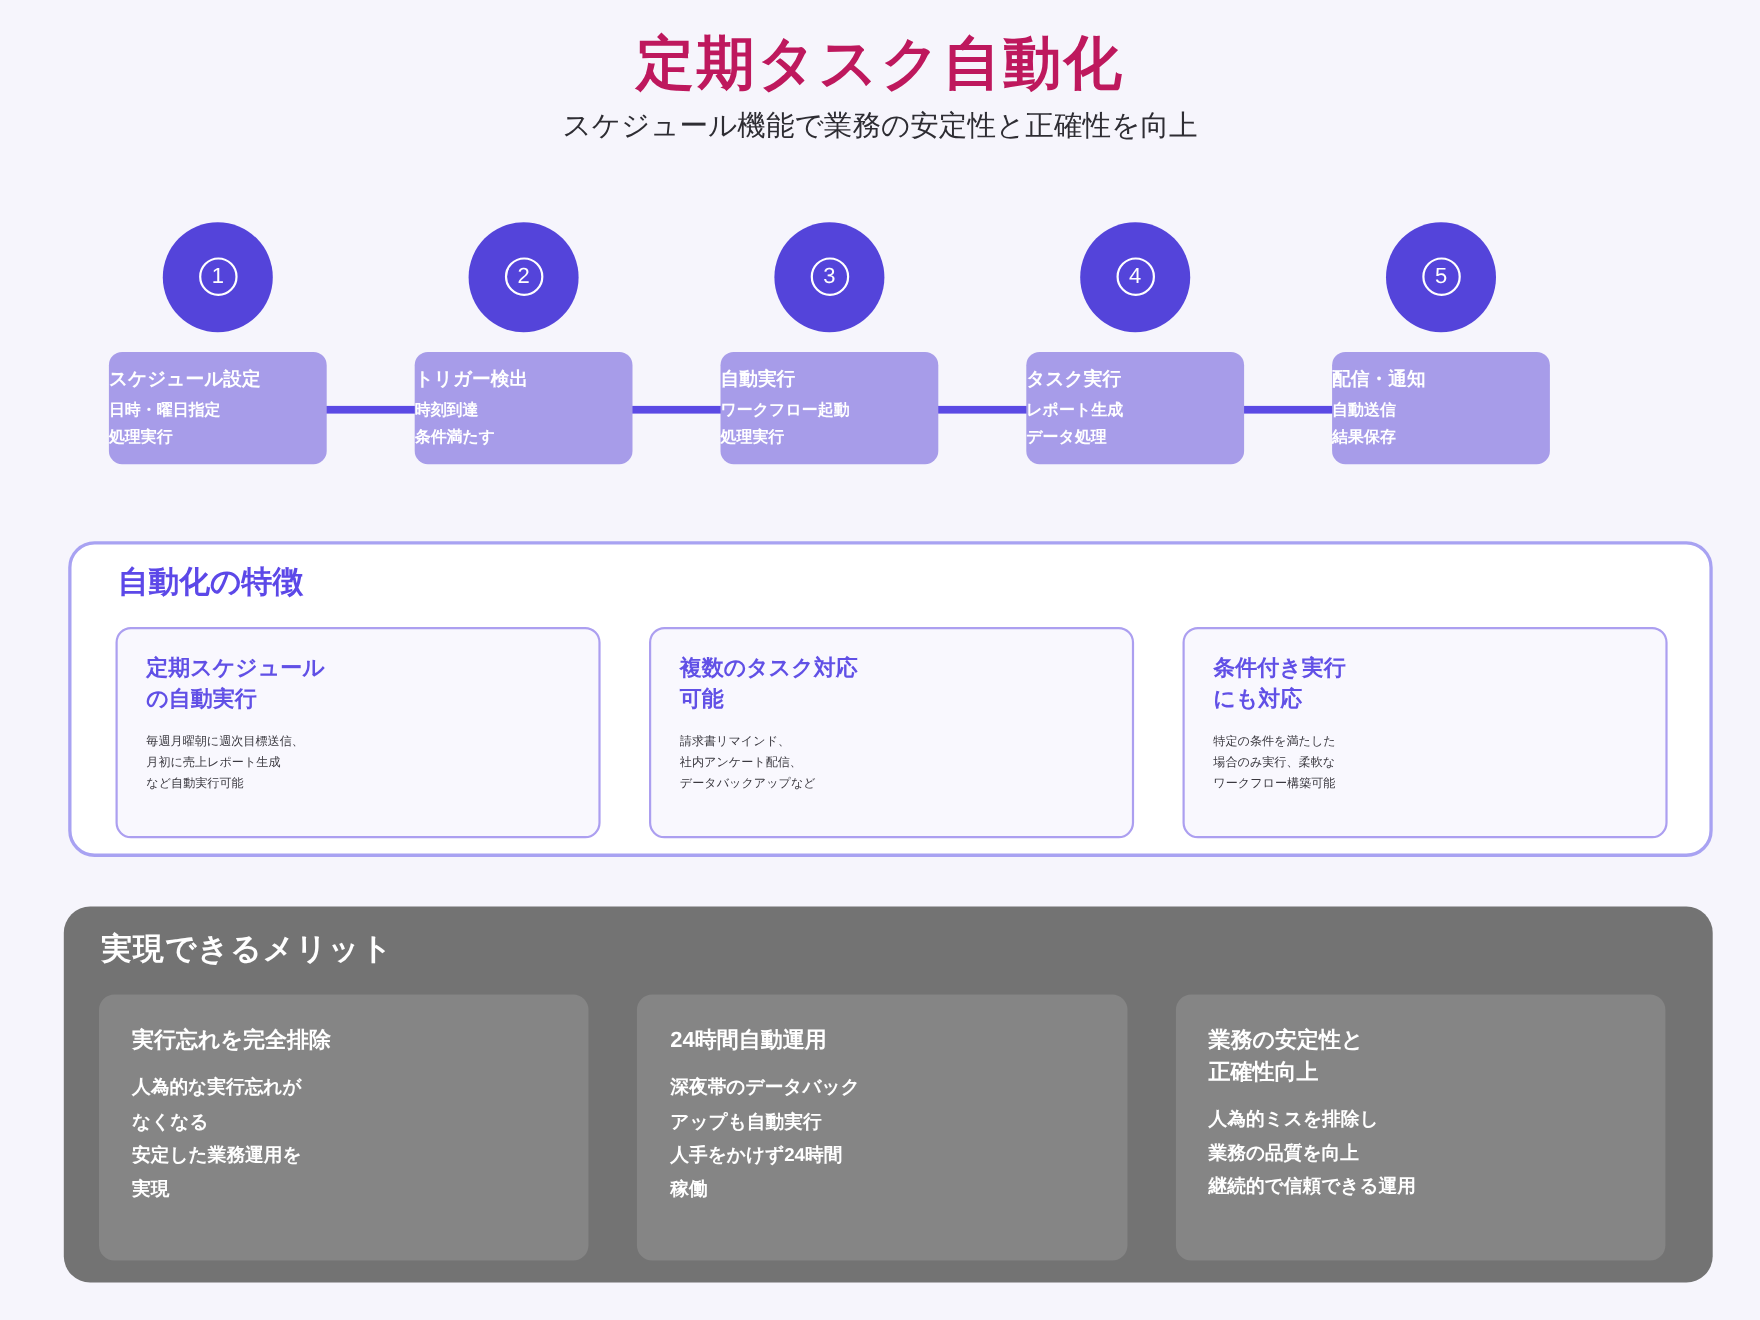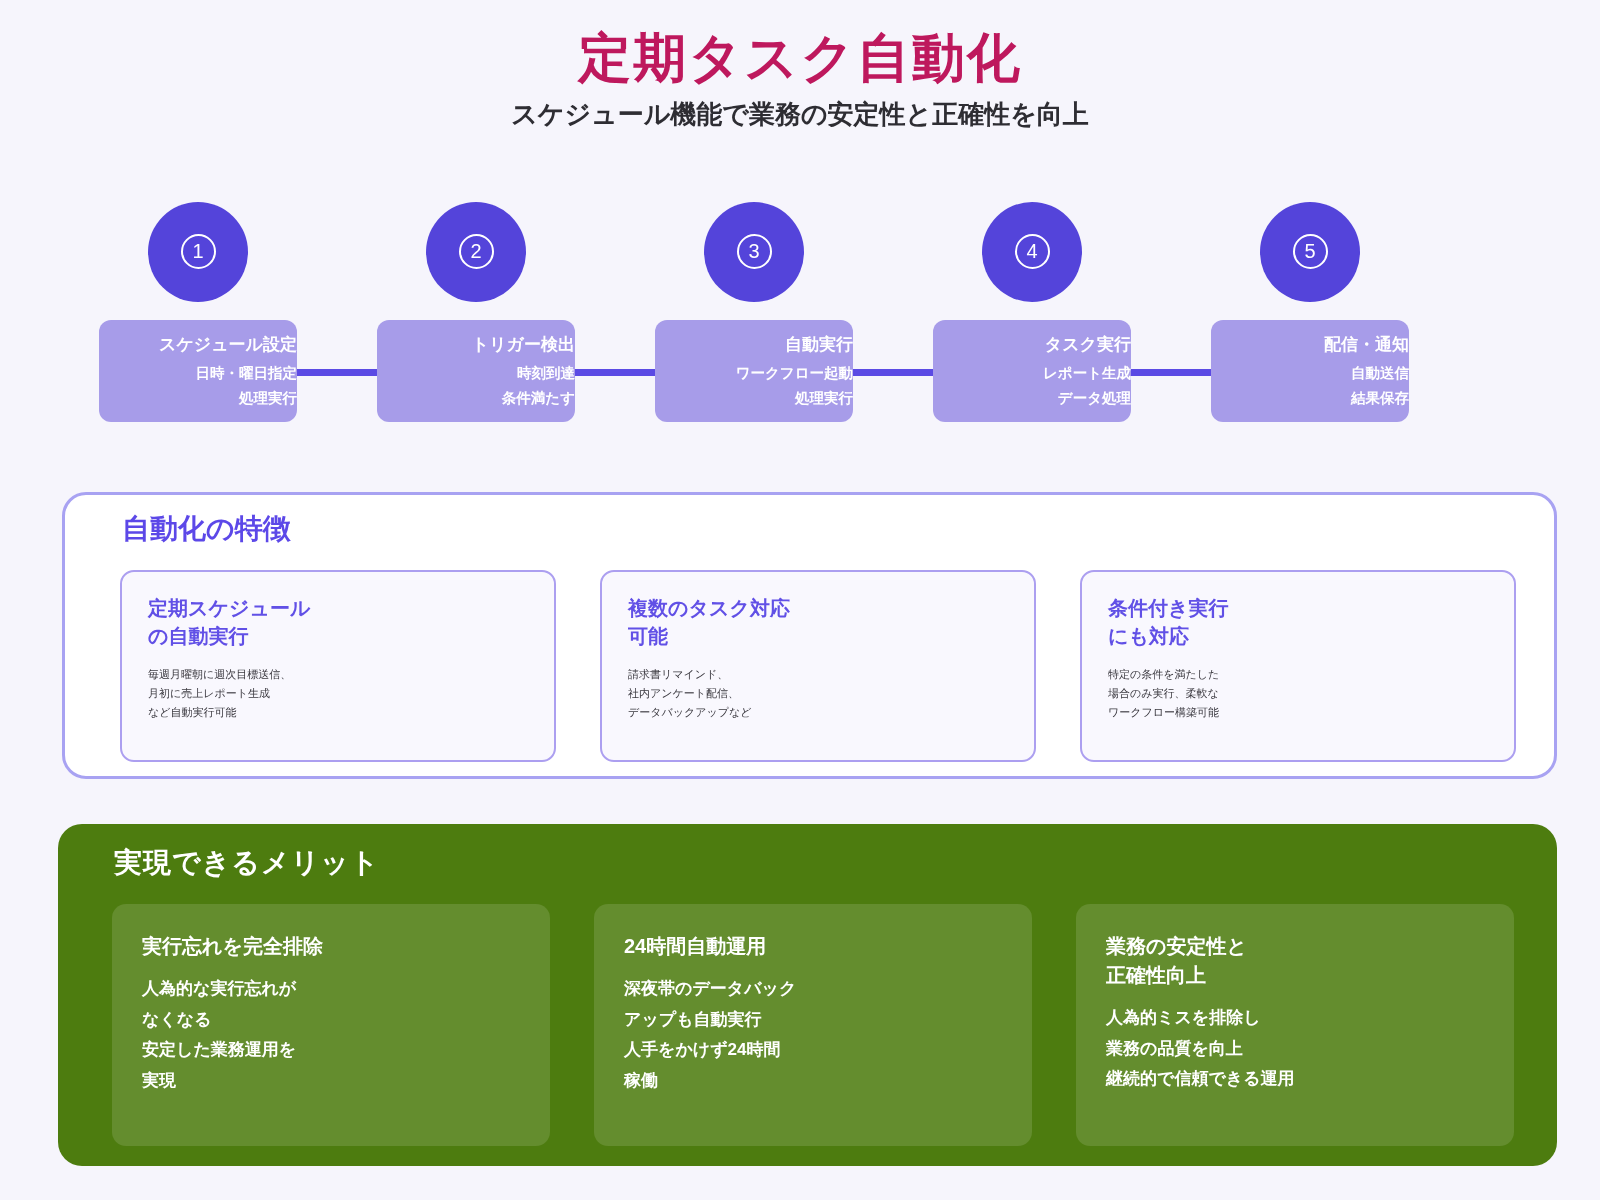--- a/index.html
+++ b/index.html
@@ -11,21 +11,21 @@
   }
   .pre { white-space: pre-line; }
 
   
   .page-header { text-align: center; padding-top: 26px; }
   .page-title {
     font-size: 53px; font-weight: 800; color: #be185d;
     letter-spacing: 2px; line-height: 1.2;
   }
   .page-subtitle {
-    margin-top: 7px; font-size: 26px; color: #2e2d33; font-weight: 700;
+    margin-top: 7px; font-size: 26px; color: #2e2d33; font-weight: 400;
   }
 
   
   .steps {
     position: relative;
     margin-top: 70px;
     height: 222px;
   }
   .steps-row {
     position: absolute; left: 99px; top: 0;
@@ -51,34 +51,34 @@
   .step-number-badge {
     width: 35px; height: 35px; border-radius: 50%;
     border: 2px solid #ffffff;
     color: #ffffff; font-size: 20px; font-weight: 500;
     display: flex; align-items: center; justify-content: center;
   }
   .step-card {
     margin-top: 18px;
     width: 198px; height: 102px;
     background: #a79ce9; border-radius: 12px;
-    color: #ffffff; text-align: right;
+    color: #ffffff; text-align: left;
     padding-top: 13px;
   }
   .step-card-title { font-size: 17px; font-weight: 700; margin-bottom: 5px; }
   .step-card-details { font-size: 14.5px; font-weight: 700; line-height: 25px; }
 
   
   .features {
     width: 1495px; margin-left: 62px; margin-top: 68px;
     height: 287px;
     background: #ffffff;
     border: 3px solid #a8a2f2;
     border-radius: 24px;
-    padding: 15px 38px 20px 55px;
+    padding: 15px 38px 20px 40px;
   }
   .features-heading {
     font-size: 28px; font-weight: 800; color: #5c48e8;
     margin: 0 0 22px 2px;
   }
   .cards-row { display: flex; gap: 44px; }
   .feature-card {
     flex: 1; height: 192px;
     background: #f9f8fe;
     border: 2px solid #ac9ff0;
@@ -89,23 +89,23 @@
     font-size: 20px; font-weight: 800; color: #6150e6; line-height: 1.42;
   }
   .feature-card-body {
     margin-top: 15px; font-size: 11px; color: #3a383f; line-height: 1.72;
   }
 
   
   .benefits {
     width: 1499px; margin-left: 58px; margin-top: 45px;
     height: 342px;
-    background: #4d7c0f;
+    background: #737373;
     border-radius: 24px;
-    padding: 20px 43px 0 54px;
+    padding: 20px 43px 0 32px;
   }
   .benefits-heading {
     font-size: 28px; font-weight: 800; color: #ffffff;
     margin: 0 0 22px 2px; letter-spacing: 1px;
   }
   .benefit-card {
     flex: 1; height: 242px;
     background: rgba(255, 255, 255, 0.13);
     border-radius: 14px;
     padding: 28px 30px;

